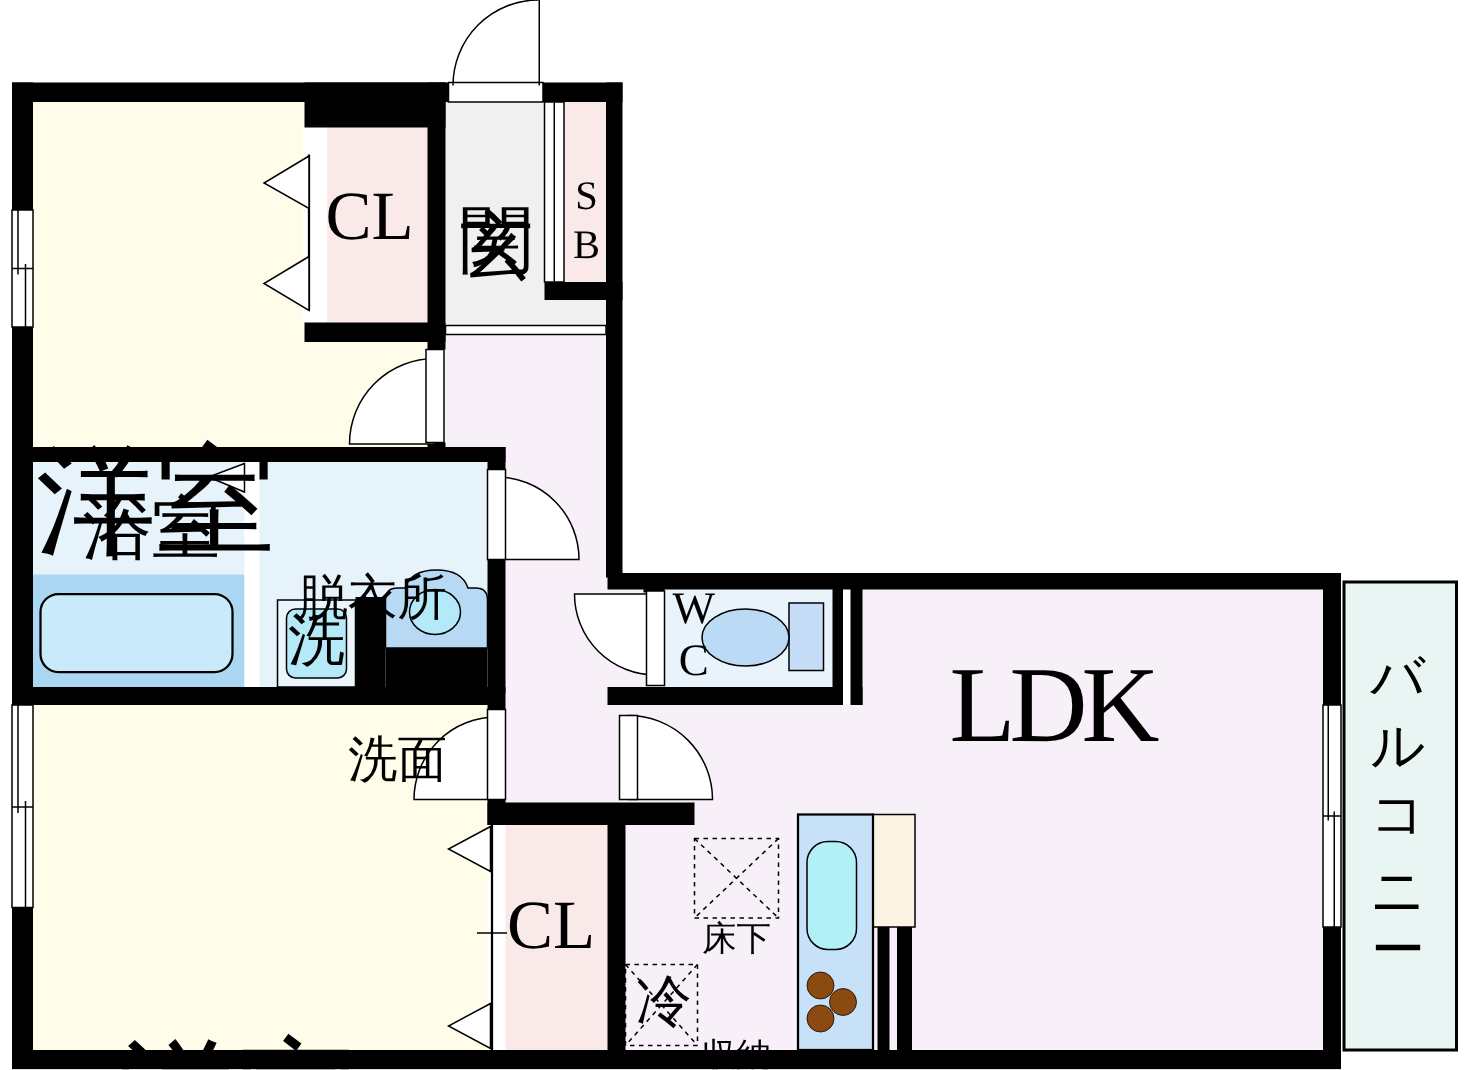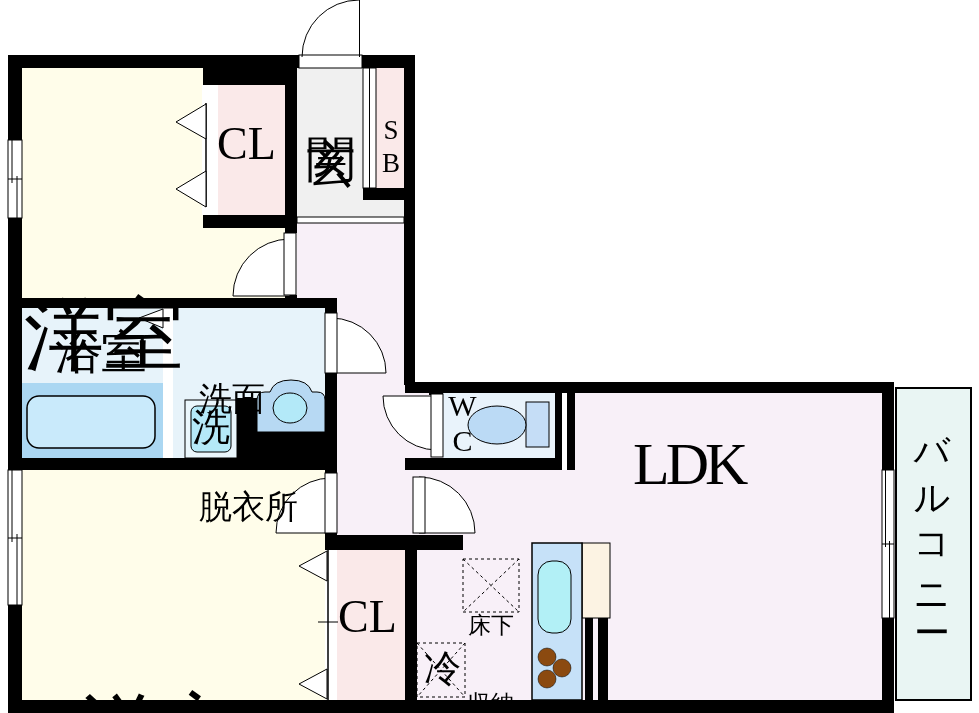--- a/index.html
+++ b/index.html
@@ -1,19 +1,19 @@
 <!DOCTYPE html>
 <html><head>
 <meta charset="utf-8">
 <style>
   html,body{margin:0;padding:0;background:#fff;}
   #frame{position:relative;width:979px;height:713px;background:#fff;overflow:hidden;
          font-family:"Liberation Serif","DejaVu Serif",serif;}
   #plan-svg{position:absolute;left:0;top:0;}
-  .lbl{position:absolute;color:#000;line-height:1;white-space:pre;z-index:5;}
+  .lbl{position:absolute;color:#000;line-height:1;white-space:pre;z-index:5;text-align:right;}
   .vert{writing-mode:vertical-rl;text-orientation:upright;}
   .two-line span{display:block;}
 </style>
 </head>
 <body>
 
 <div id="frame">
 
 <svg id="plan-svg" width="979" height="713" viewBox="0 0 979 713">
 
@@ -193,39 +193,39 @@
 
   <div class="lbl" style="left:217px;top:121px;font-size:46px;">CL</div>
 
   <div class="lbl vert" style="left:307px;top:97px;font-size:49px;letter-spacing:2px;">玄関</div>
 
   <div class="lbl vert" style="left:377px;top:115px;font-size:27px;letter-spacing:3px;">SB</div>
 
   <div class="lbl" style="left:55px;top:330px;font-size:46px;">浴室</div>
 
   <div class="lbl two-line" style="left:199px;top:309px;font-size:33px;line-height:36px;">
+    <span>脱衣所</span>
     <span>洗面</span>
-    <span>脱衣所</span>
   </div>
 
   <div class="lbl" style="left:192px;top:408px;font-size:38px;">洗</div>
 
   <div class="lbl vert" style="left:447px;top:389px;font-size:30px;letter-spacing:2px;">WC</div>
 
   <div class="lbl two-line" style="left:78px;top:494px;font-size:80px;line-height:95px;">
     <span>洋室</span>
     
   </div>
 
   <div class="lbl" style="left:338px;top:594px;font-size:46px;">CL</div>
 
   <div class="lbl two-line" style="left:464px;top:561px;font-size:23px;line-height:26px;width:54px;text-align:center;">
     <span>床下</span>
     <span>収納</span>
   </div>
 
   <div class="lbl" style="left:424px;top:650px;font-size:37px;">冷</div>
 
-  <div class="lbl" style="left:633px;top:434px;font-size:60px;letter-spacing:-4px;">LDK</div>
+  <div class="lbl" style="left:633px;top:434px;font-size:72px;letter-spacing:-4px;">LDK</div>
 
   <div class="lbl vert" style="left:914px;top:410px;font-size:36px;letter-spacing:10px;">バルコニー</div>
 
 </div>
 
 </body></html>

